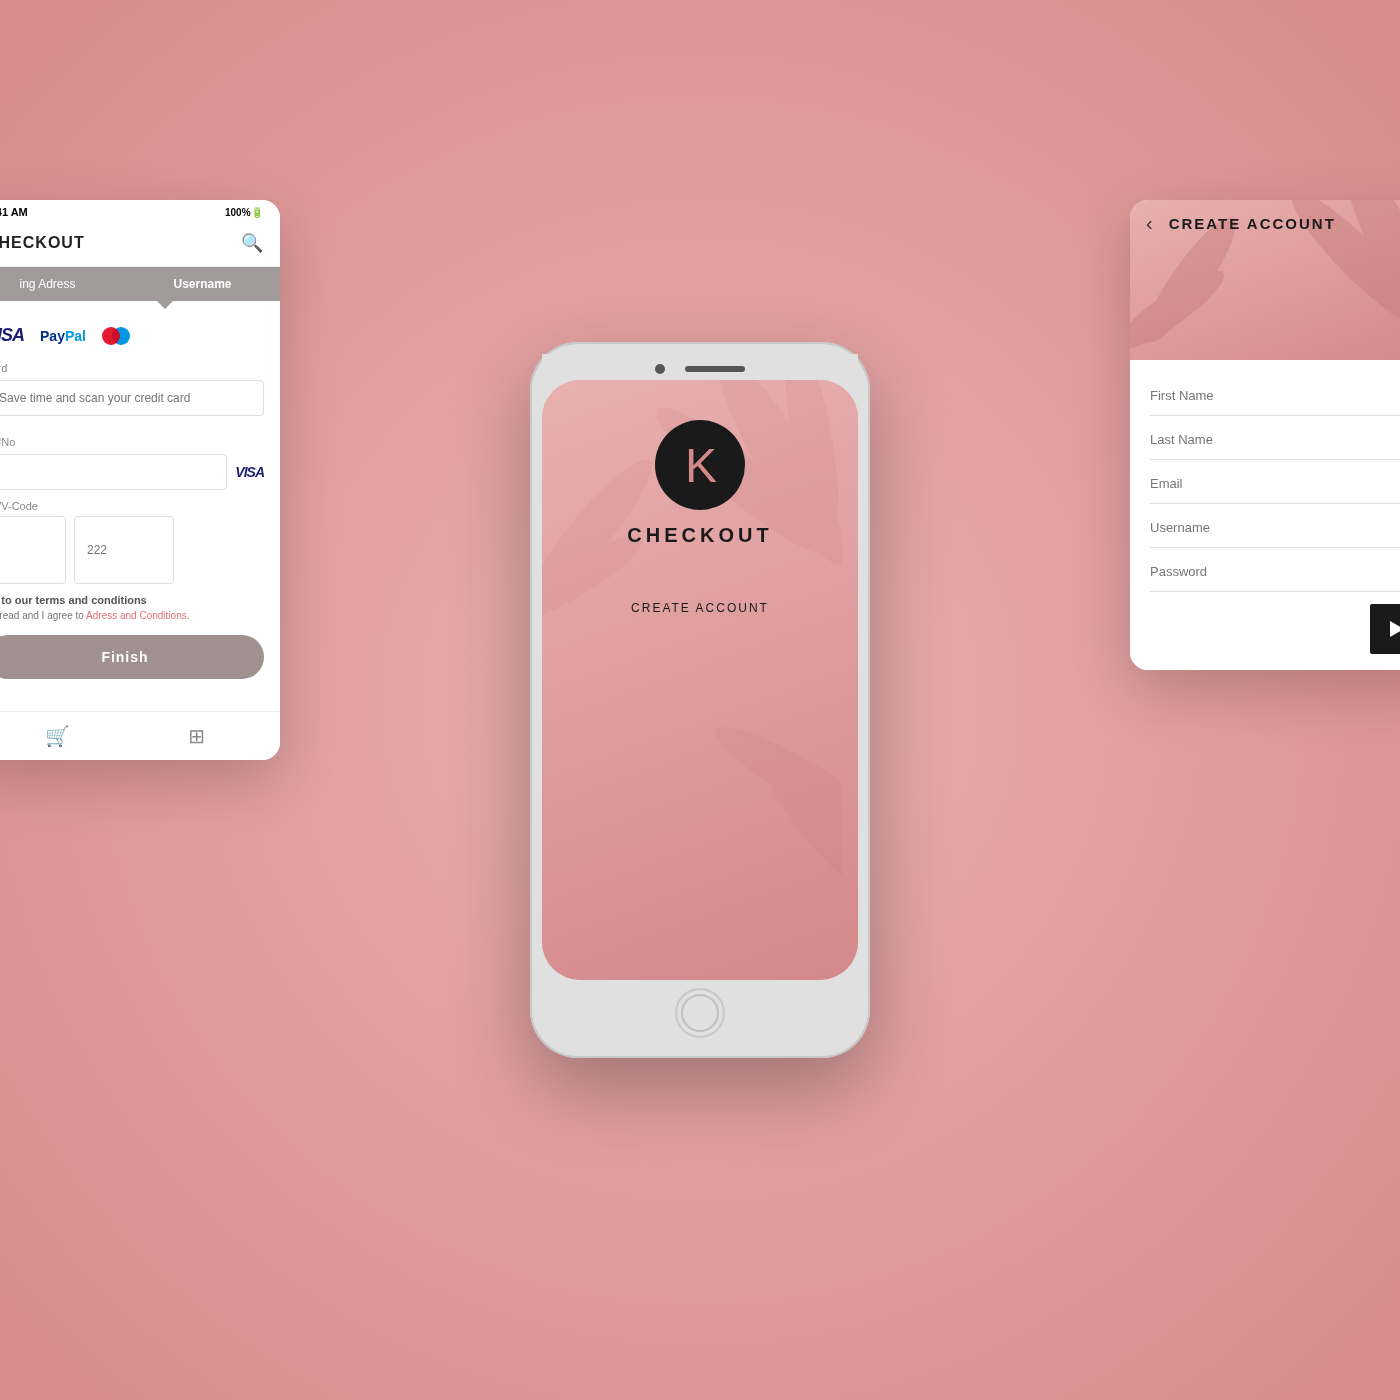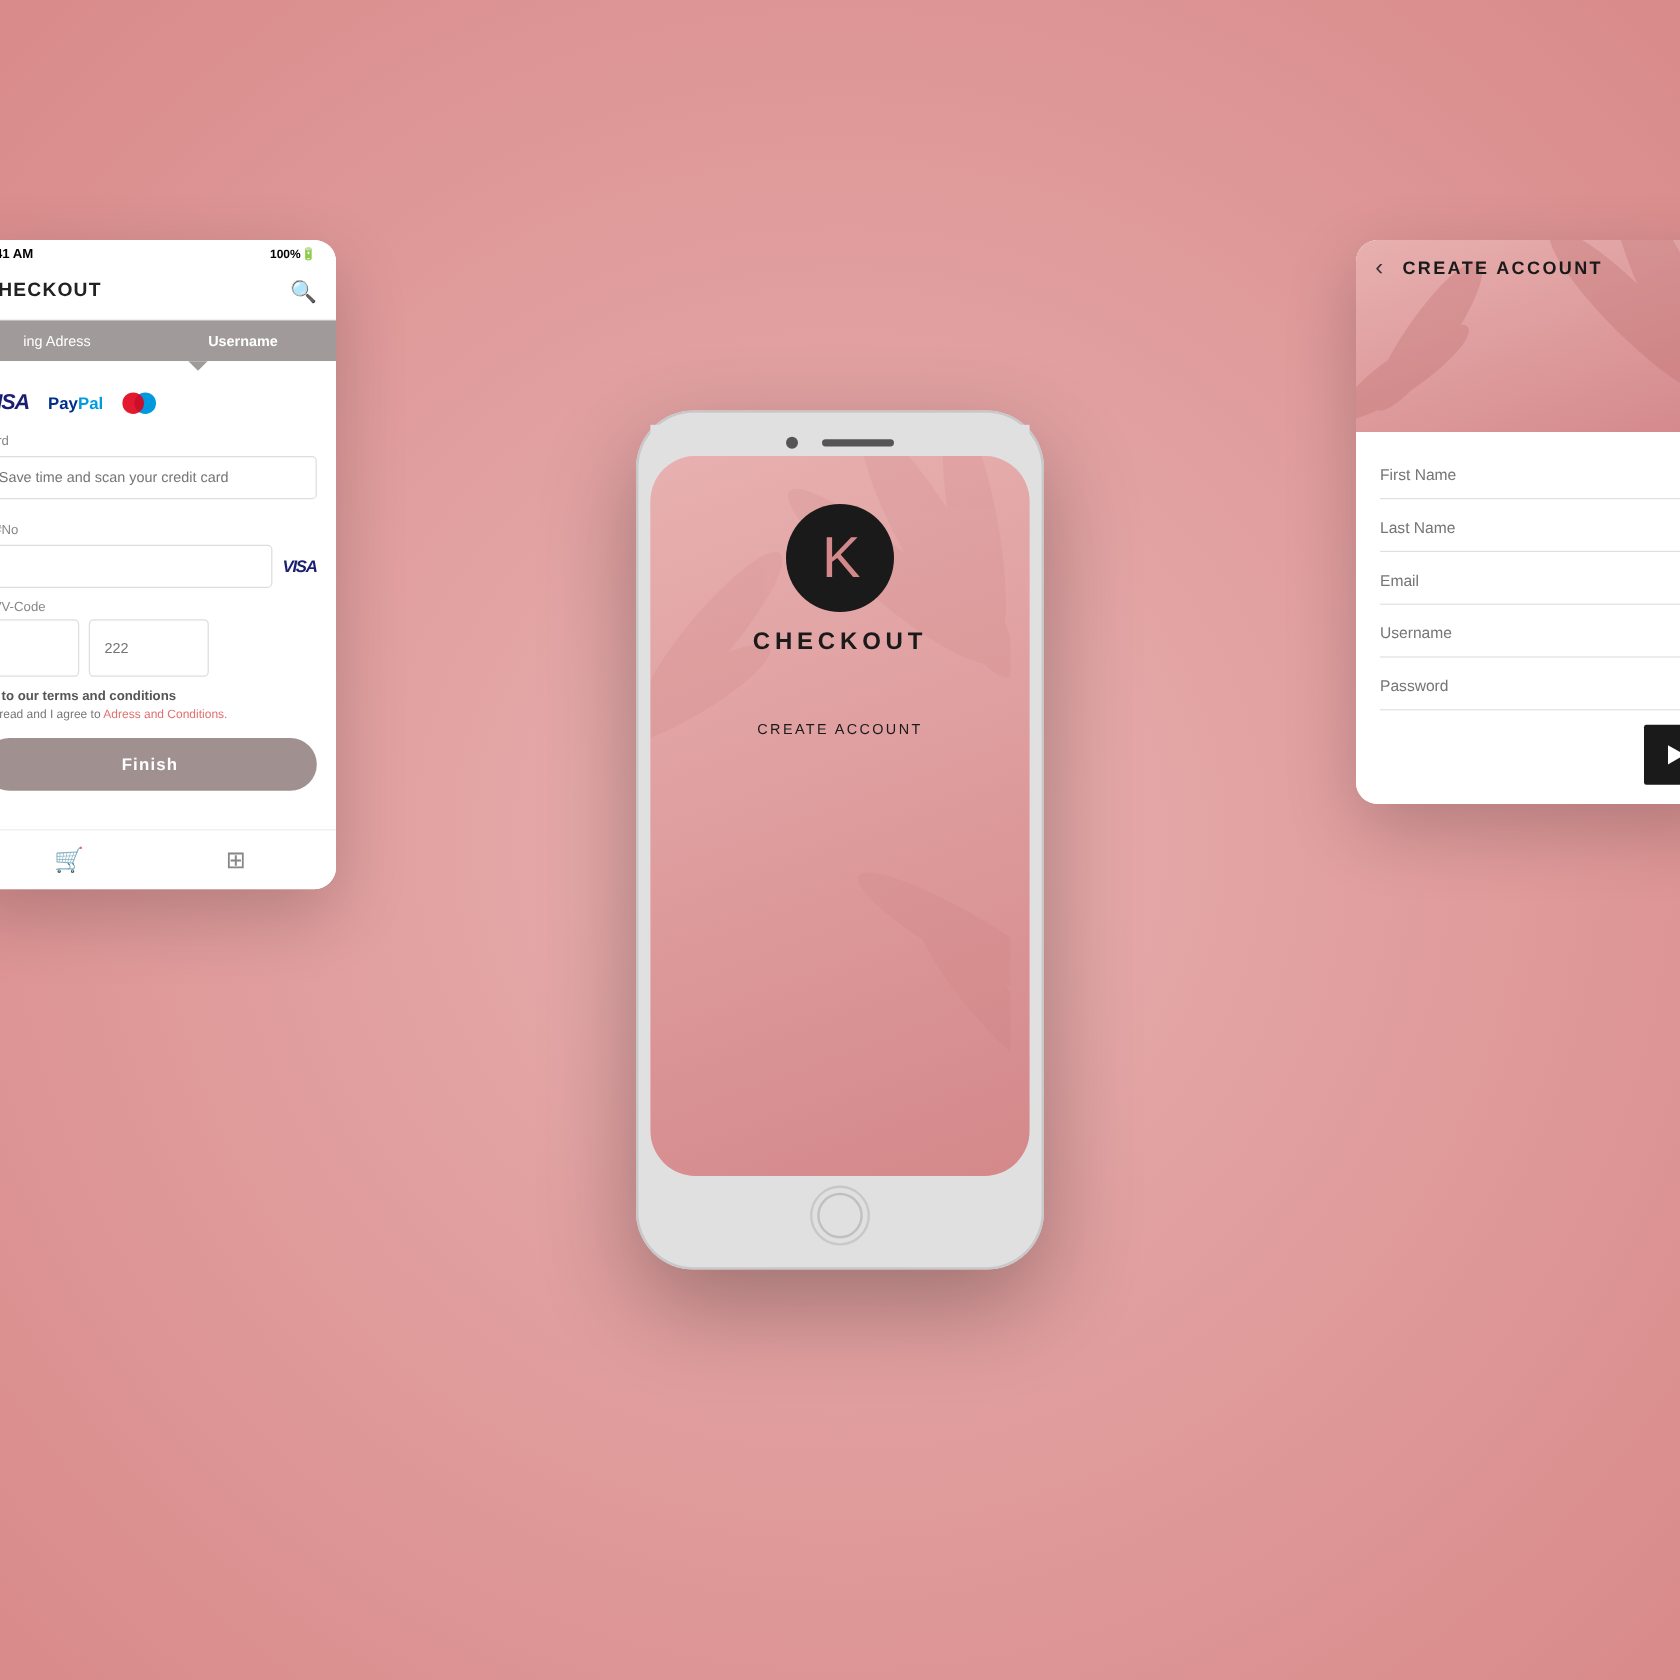--- a/index.html
+++ b/index.html
@@ -158,21 +158,21 @@
       border: 1px solid #ddd;
       border-radius: 4px;
       padding: 10px 12px;
       font-size: 12px;
       color: #aaa;
     }
     .cvv-input2 {
       width: 100px;
       border: 1px solid #ddd;
       border-radius: 4px;
-      padding: 16px 12px;
+      padding: 26px 12px;
       font-size: 12px;
     }
     .terms-check {
       font-size: 11px;
       color: #555;
       font-weight: 600;
       margin-bottom: 4px;
     }
     .terms-text {
       font-size: 10px;

